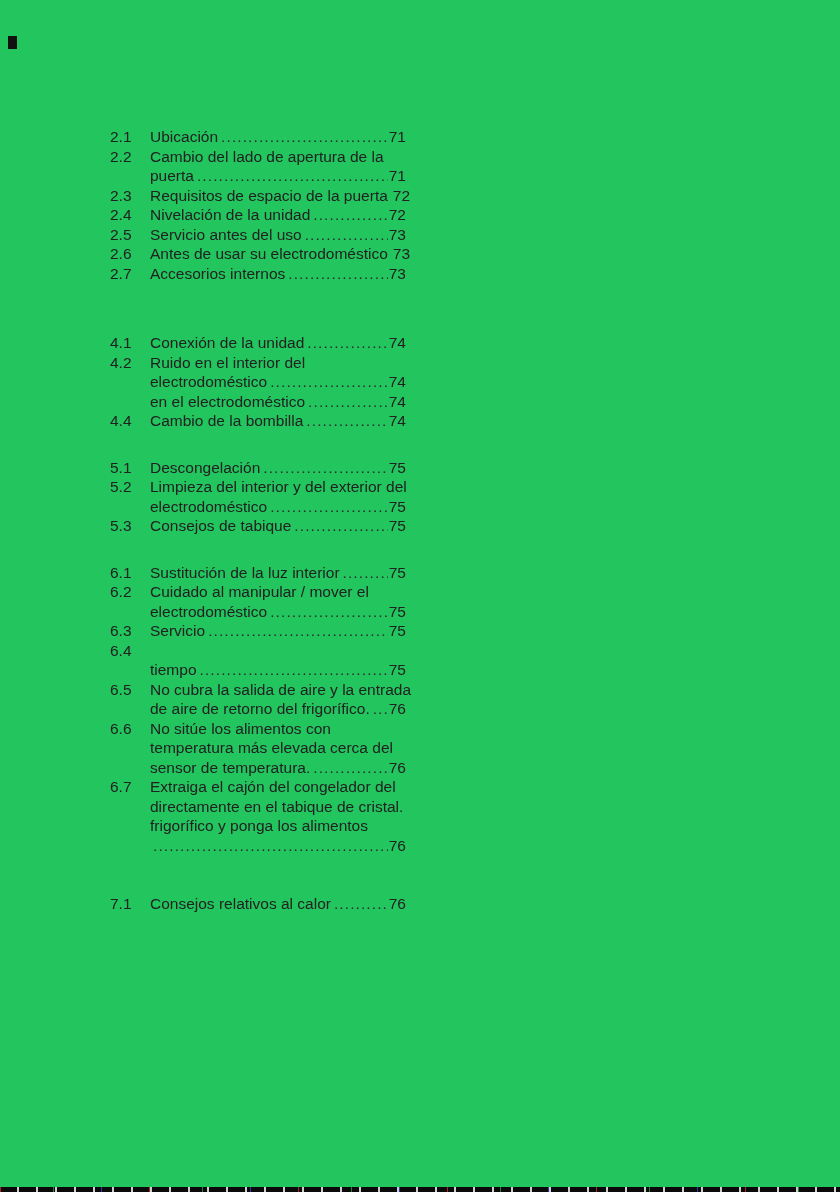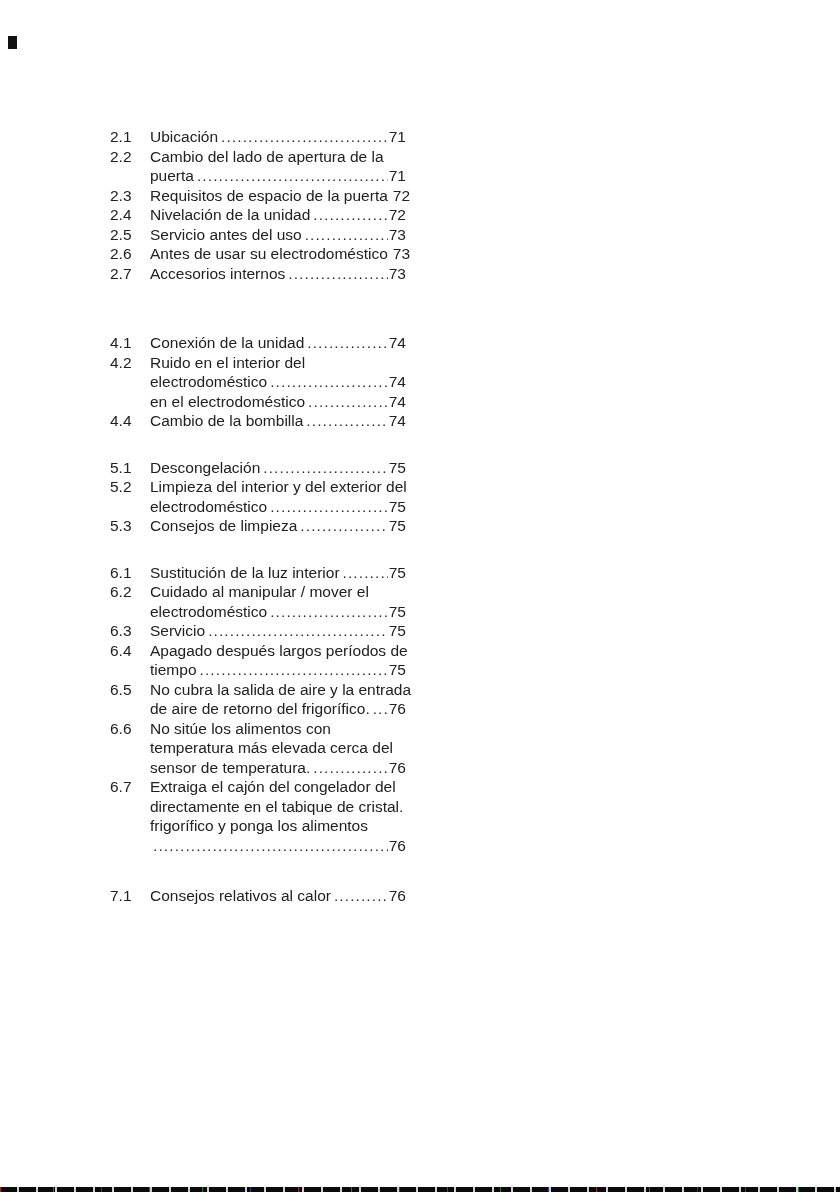--- a/index.html
+++ b/index.html
@@ -1,21 +1,21 @@
 <!DOCTYPE html>
 <html><head>
 <meta charset="utf-8">
 <style>
   html, body { margin: 0; padding: 0; background: #888; }
   .page {
     position: relative;
     width: 840px;
     height: 1192px;
     margin: 0 auto;
-    background: #ffffff;
+    background: #22c55e;
     overflow: hidden;
     font-family: "Liberation Sans", "DejaVu Sans", sans-serif;
     color: #212121;
   }
   .corner-mark {
     position: absolute;
     left: 8px;
     top: 36px;
     width: 9px;
     height: 13px;
@@ -26,21 +26,21 @@
     left: 110px;
     top: 127px;
     width: 296px;
     font-size: 15.5px;
     line-height: 19.5px;
   }
   .toc-section { margin: 0; padding: 0; }
   .toc-section:nth-of-type(1) { margin-bottom: 50px; }
   .toc-section:nth-of-type(2) { margin-bottom: 27px; }
   .toc-section:nth-of-type(3) { margin-bottom: 27px; }
-  .toc-section:nth-of-type(4) { margin-bottom: 31px; }
+  .toc-section:nth-of-type(4) { margin-bottom: 39px; }
   .toc-row { display: flex; align-items: baseline; }
   .num {
     flex: 0 0 40px;
     width: 40px;
     white-space: nowrap;
   }
   .line-wrap {
     flex: 1 1 auto;
     display: flex;
     align-items: baseline;
@@ -200,21 +200,21 @@
           <span class="num"></span>
           <span class="line-wrap">
             <span class="t">electrodoméstico</span>
             <span class="dots">................................................................................................................................................................</span>
             <span class="pg">75</span>
           </span>
         </div>
         <div class="toc-row">
           <span class="num">5.3</span>
           <span class="line-wrap">
-            <span class="t">Consejos de limpieza</span>
+            <span class="t">Consejos de tabique</span>
             <span class="dots">................................................................................................................................................................</span>
             <span class="pg">75</span>
           </span>
         </div>
       </section>
       <section class="toc-section">
         <div class="toc-row">
           <span class="num">6.1</span>
           <span class="line-wrap">
             <span class="t">Sustitución de la luz interior</span>
@@ -239,23 +239,20 @@
         <div class="toc-row">
           <span class="num">6.3</span>
           <span class="line-wrap">
             <span class="t">Servicio</span>
             <span class="dots">................................................................................................................................................................</span>
             <span class="pg">75</span>
           </span>
         </div>
         <div class="toc-row">
           <span class="num">6.4</span>
-          <span class="line-wrap">
-            <span class="t">Apagado después largos períodos de</span>
-          </span>
         </div>
         <div class="toc-row">
           <span class="num"></span>
           <span class="line-wrap">
             <span class="t">tiempo</span>
             <span class="dots">................................................................................................................................................................</span>
             <span class="pg">75</span>
           </span>
         </div>
         <div class="toc-row">

